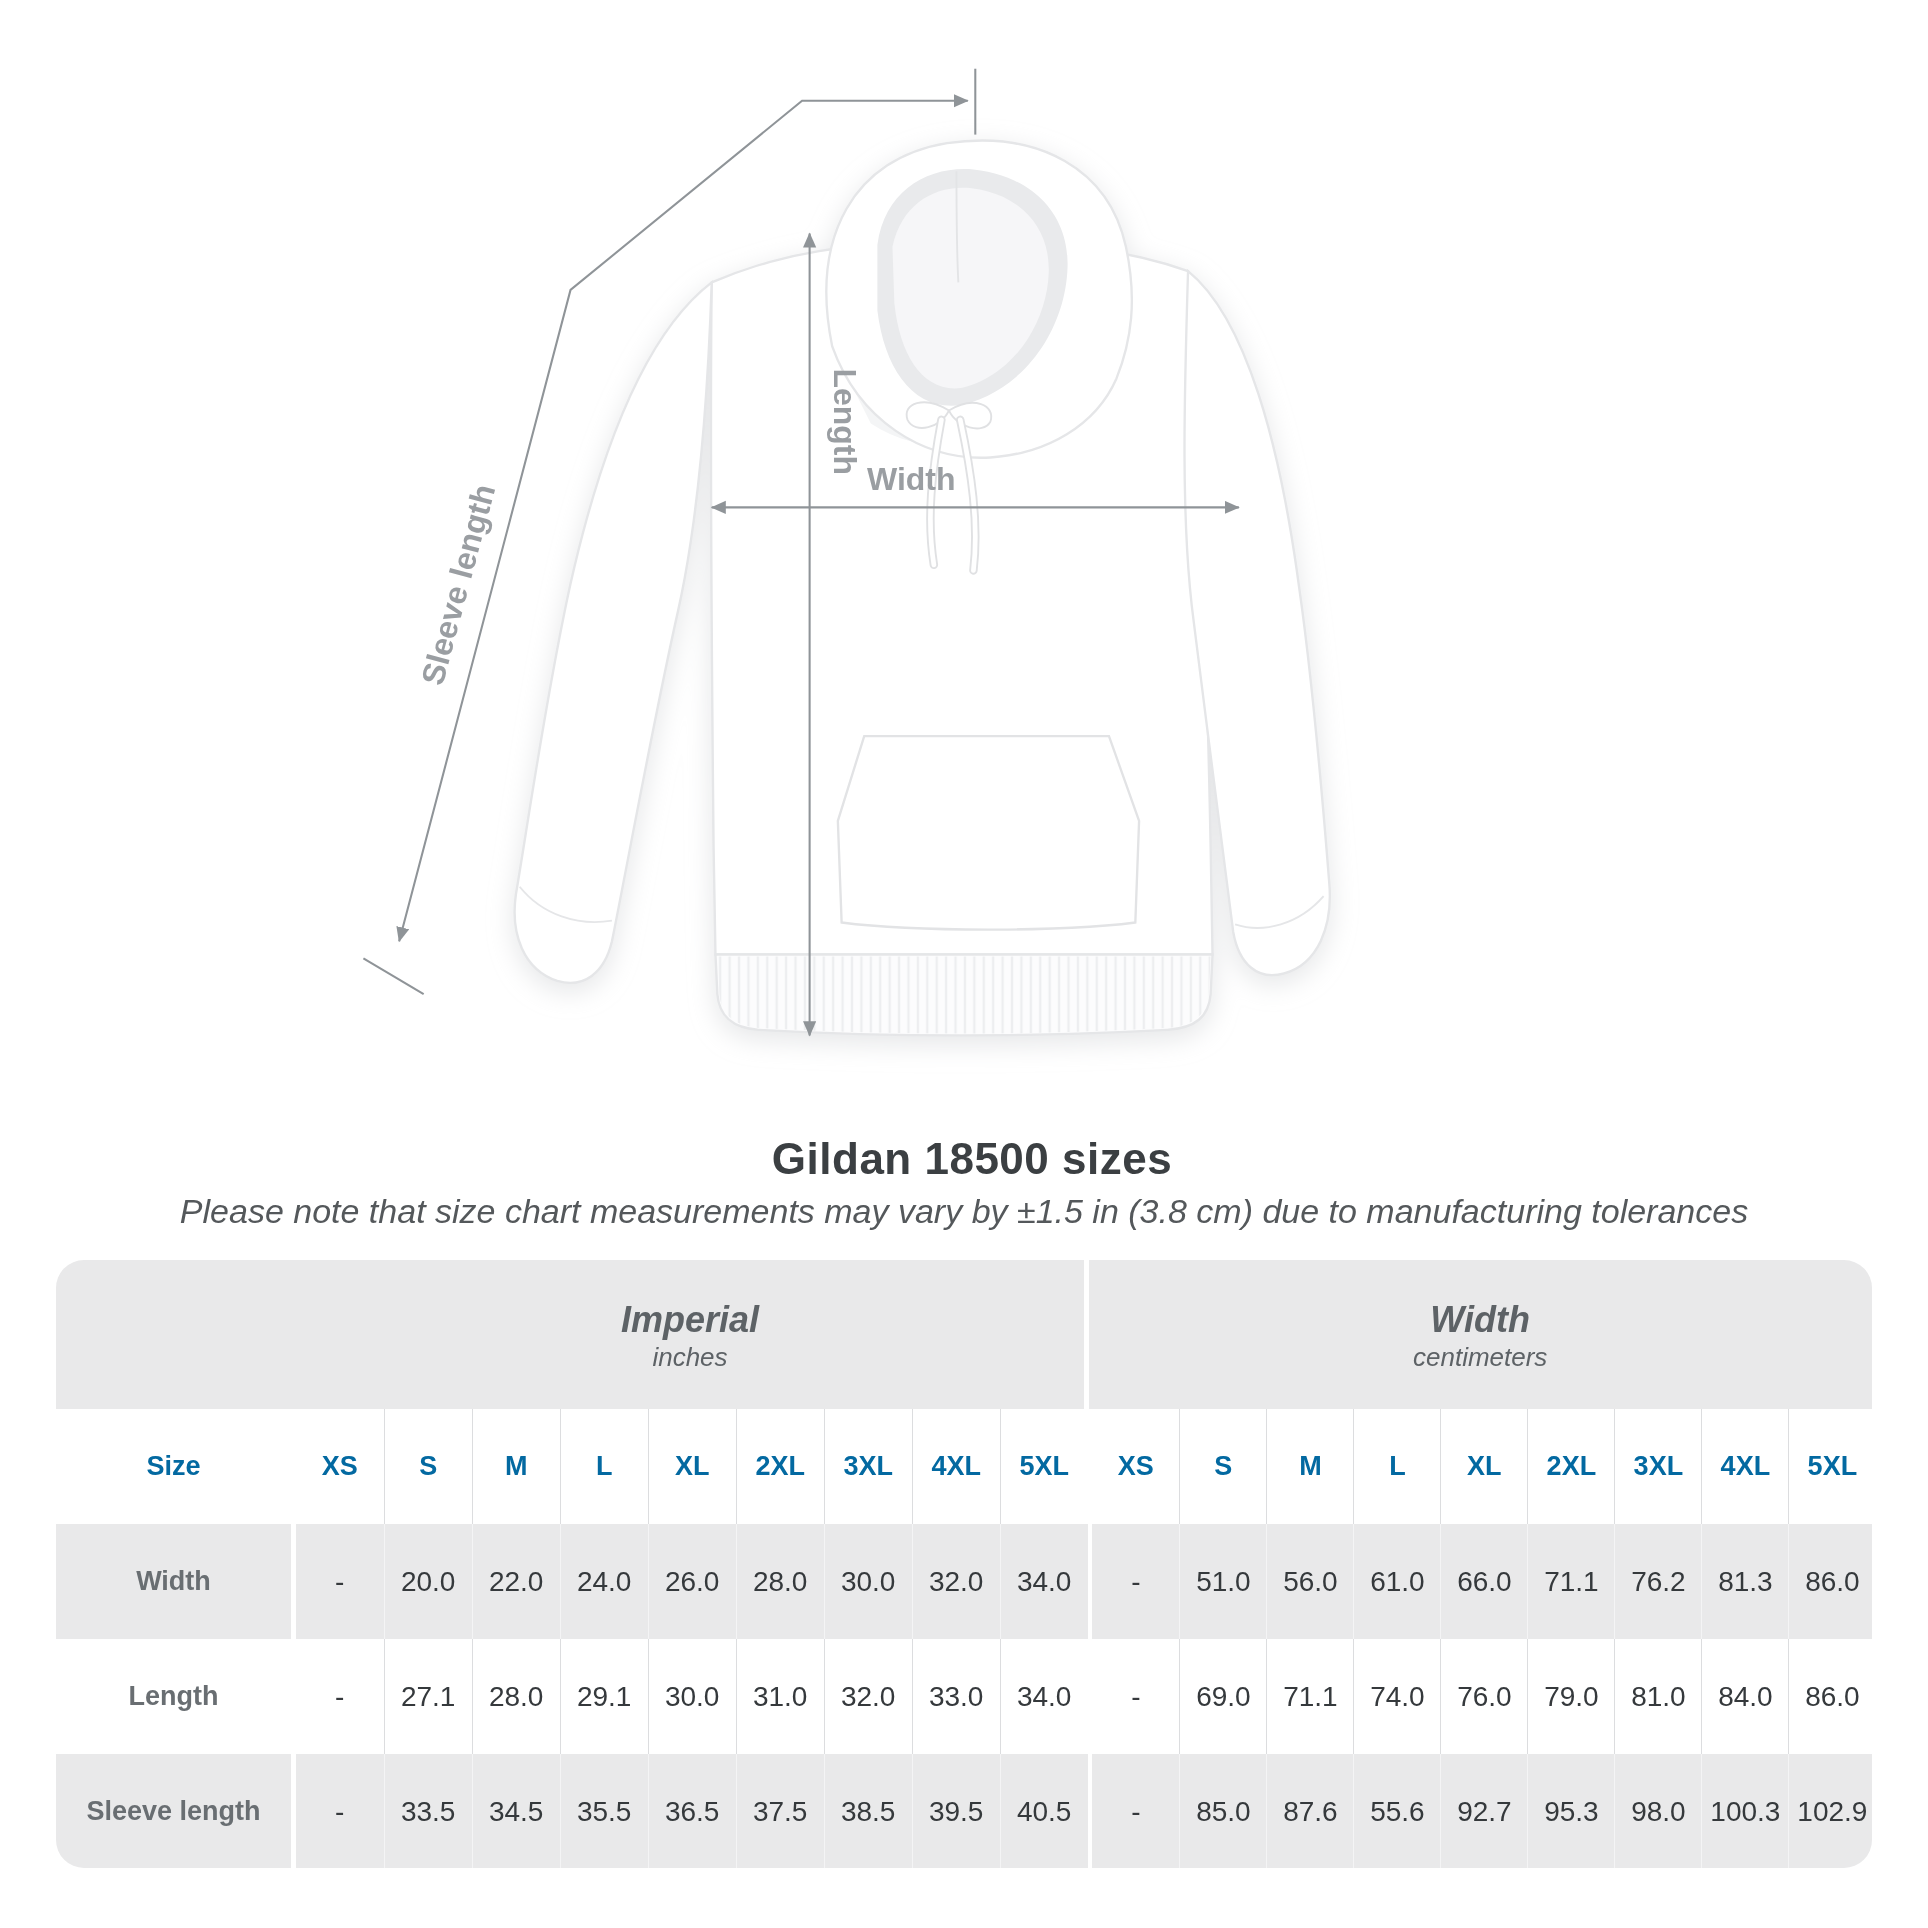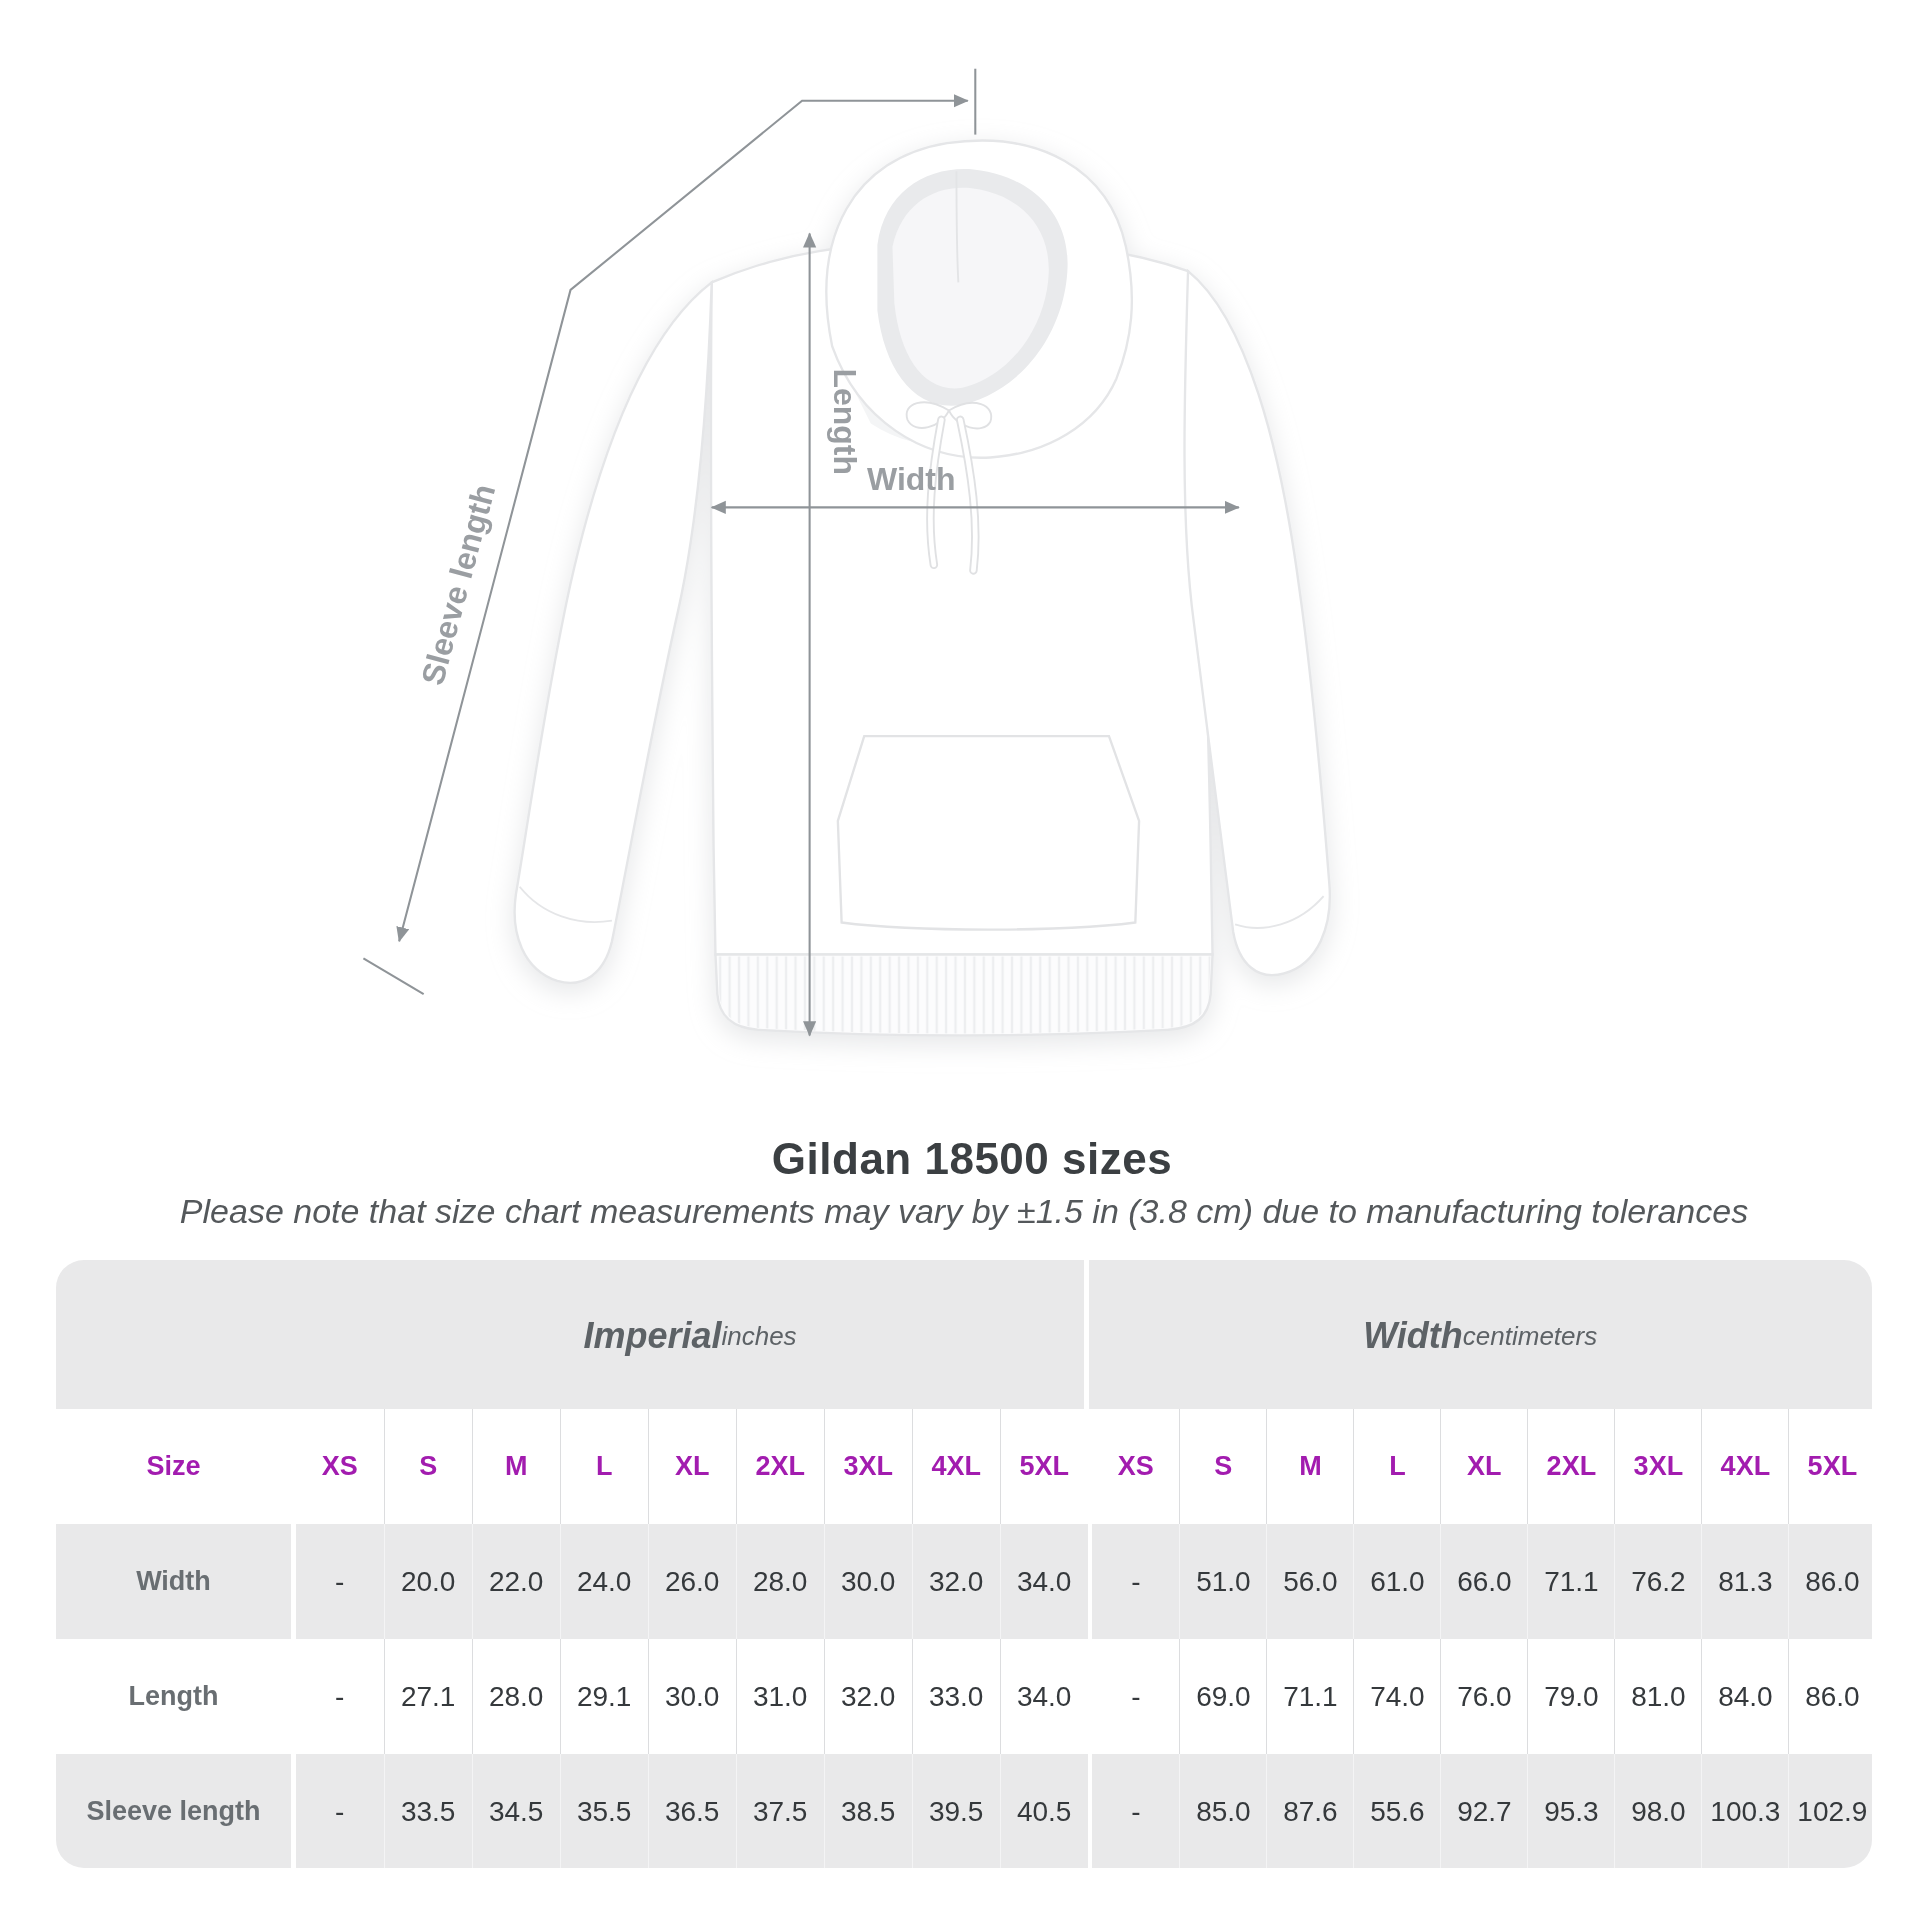--- a/index.html
+++ b/index.html
@@ -9,32 +9,32 @@
 
   .title{position:absolute;top:1134px;left:8px;width:100%;text-align:center;
          font-size:44px;font-weight:bold;color:#3b3f42;letter-spacing:0.5px;}
   .subtitle{position:absolute;top:1192px;left:0;width:100%;text-align:center;
          font-size:34px;font-style:italic;color:#54585b;}
 
   .size-table{position:absolute;left:56px;top:1260px;width:1816px;height:608px;
          border-radius:28px;overflow:hidden;background:#ffffff;}
   .band{height:149px;background:#e9e9ea;display:grid;
          grid-template-columns:240px 788px 4.7px 783px;}
-  .band .unit{display:flex;flex-direction:row;align-items:center;justify-content:center;padding-top:3.8px;}
+  .band .unit{display:flex;flex-direction:column;align-items:center;justify-content:center;padding-top:3.8px;}
   .unit-name{font-size:36px;font-weight:bold;font-style:italic;color:#5d6266;}
   .unit-sub{font-size:26px;font-style:italic;color:#5d6266;margin-top:1px;}
 
   .trow{display:grid;height:115px;
         grid-template-columns:235px 4.7px repeat(9,88px) 4.7px repeat(9,87px);}
   .trow.white{background:#ffffff;}
   .trow.gray{background:#e9e9ea;}
   .sep{background:#ffffff;}
   .cell{display:flex;align-items:center;justify-content:center;
         font-size:28px;color:#35393c;}
-  .cell.hdr{font-weight:bold;color:#a21caf;font-size:27px;}
+  .cell.hdr{font-weight:bold;color:#0369a1;font-size:27px;}
   .cell.rowlabel{font-weight:bold;color:#696e72;font-size:27px;}
   .trow.white .cell.b{border-left:0.9px solid #dcdddf;}
   .trow.gray  .cell.b{border-left:0.9px solid #f4f4f5;}
 </style>
 </head>
 <body>
 
 <div class="page">
 
   <svg class="diagram" width="1928" height="1252" viewBox="0 0 2048 1330">

